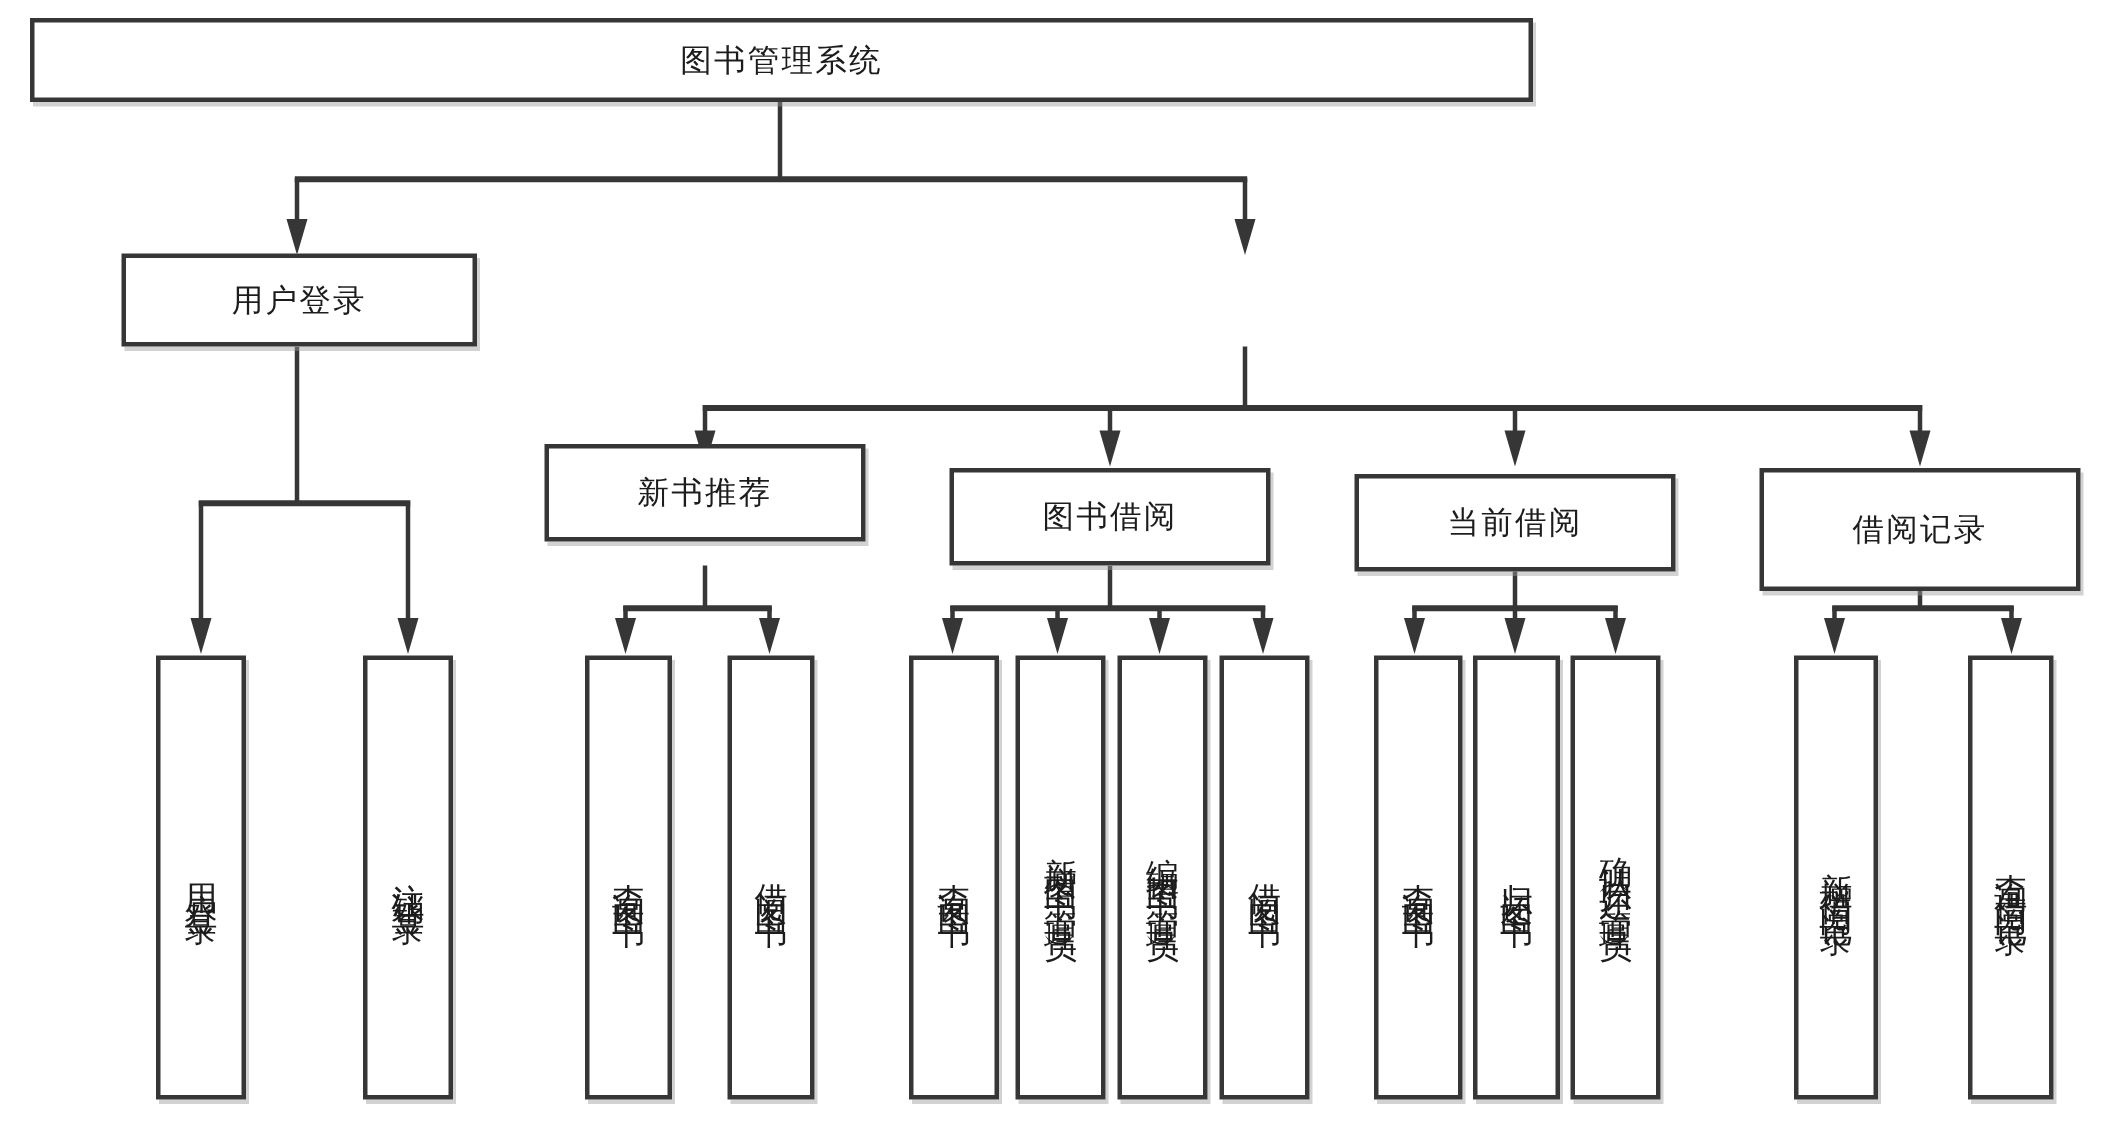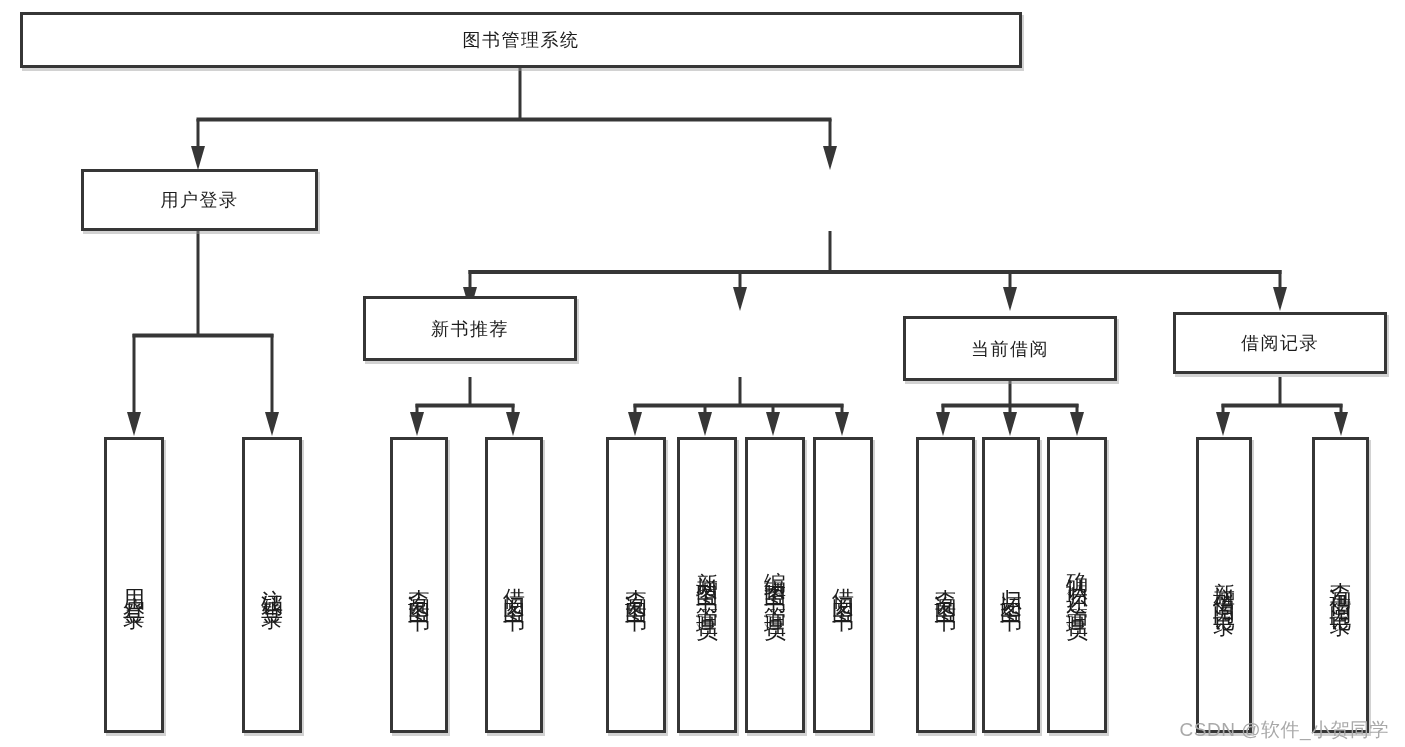--- a/index.html
+++ b/index.html
@@ -10,21 +10,21 @@
   #connectors{position:absolute;left:0;top:0;width:1405px;height:747px;}
   #connectors line{stroke:var(--line,#363636);}
   #connectors polygon{fill:var(--line,#363636);}
   .box{
     position:absolute;box-sizing:border-box;background:#ffffff;
     border:3px solid var(--border,#363636);
     display:flex;align-items:center;justify-content:center;
     box-shadow:2px 3px 0 rgba(155,155,155,0.45);
   }
   .hlabel{
-    font-size:18px;color:var(--text,#1c1c1c);letter-spacing:1.5px;
+    font-size:21px;color:var(--text,#1c1c1c);letter-spacing:1.5px;
     white-space:nowrap;line-height:1;
   }
   .vlabel{
     writing-mode:vertical-rl;text-orientation:mixed;
     font-size:22px;color:var(--text,#1c1c1c);
     letter-spacing:7px;line-height:1;white-space:nowrap;
   }
   .watermark{
     position:absolute;right:16px;bottom:4px;
     font-size:19px;color:var(--watermark,#a9a9a9);letter-spacing:0.5px;
@@ -115,24 +115,27 @@
     <span class="hlabel">图书管理系统</span>
   </div>
 
   <div class="box" style="left:81px;top:169px;width:237px;height:62px">
     <span class="hlabel">用户登录</span>
   </div>
 
   <div class="box" style="left:363px;top:296px;width:214px;height:65px">
     <span class="hlabel">新书推荐</span>
   </div>
+  <div class="box" style="left:633px;top:312px;width:214px;height:65px">
+    <span class="hlabel">图书借阅</span>
+  </div>
   <div class="box" style="left:903px;top:316px;width:214px;height:65px">
     <span class="hlabel">当前借阅</span>
   </div>
-  <div class="box" style="left:1173px;top:312px;width:214px;height:62px">
+  <div class="box" style="left:1173px;top:312px;width:214px;height:82px">
     <span class="hlabel">借阅记录</span>
   </div>
 
   <div class="box" style="left:104px;top:437px;width:60px;height:296px">
     <span class="vlabel">用户登录</span>
   </div>
   <div class="box" style="left:242px;top:437px;width:60px;height:296px">
     <span class="vlabel">注销登录</span>
   </div>
 
@@ -166,14 +169,13 @@
     <span class="vlabel">确认归还（管理员）</span>
   </div>
 
   <div class="box" style="left:1196px;top:437px;width:56px;height:296px">
     <span class="vlabel">新增借阅记录</span>
   </div>
   <div class="box" style="left:1312px;top:437px;width:57px;height:296px">
     <span class="vlabel">查询借阅记录</span>
   </div>
 
-  <div class="watermark">CSDN @软件_小贺同学</div>
 </div>
 
 </body></html>

